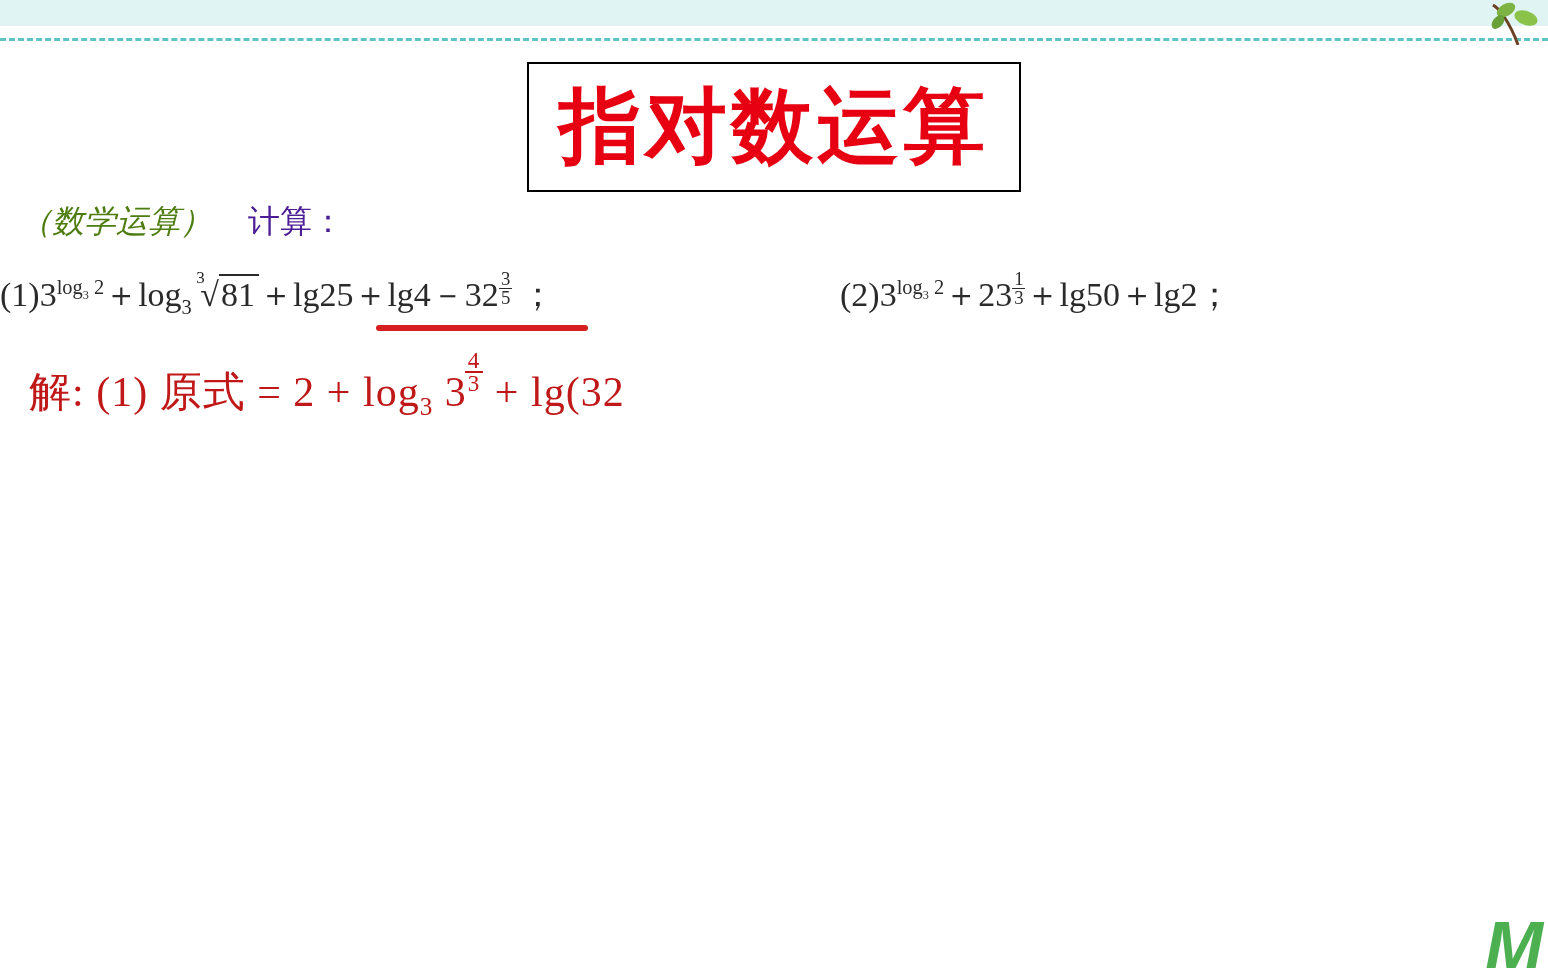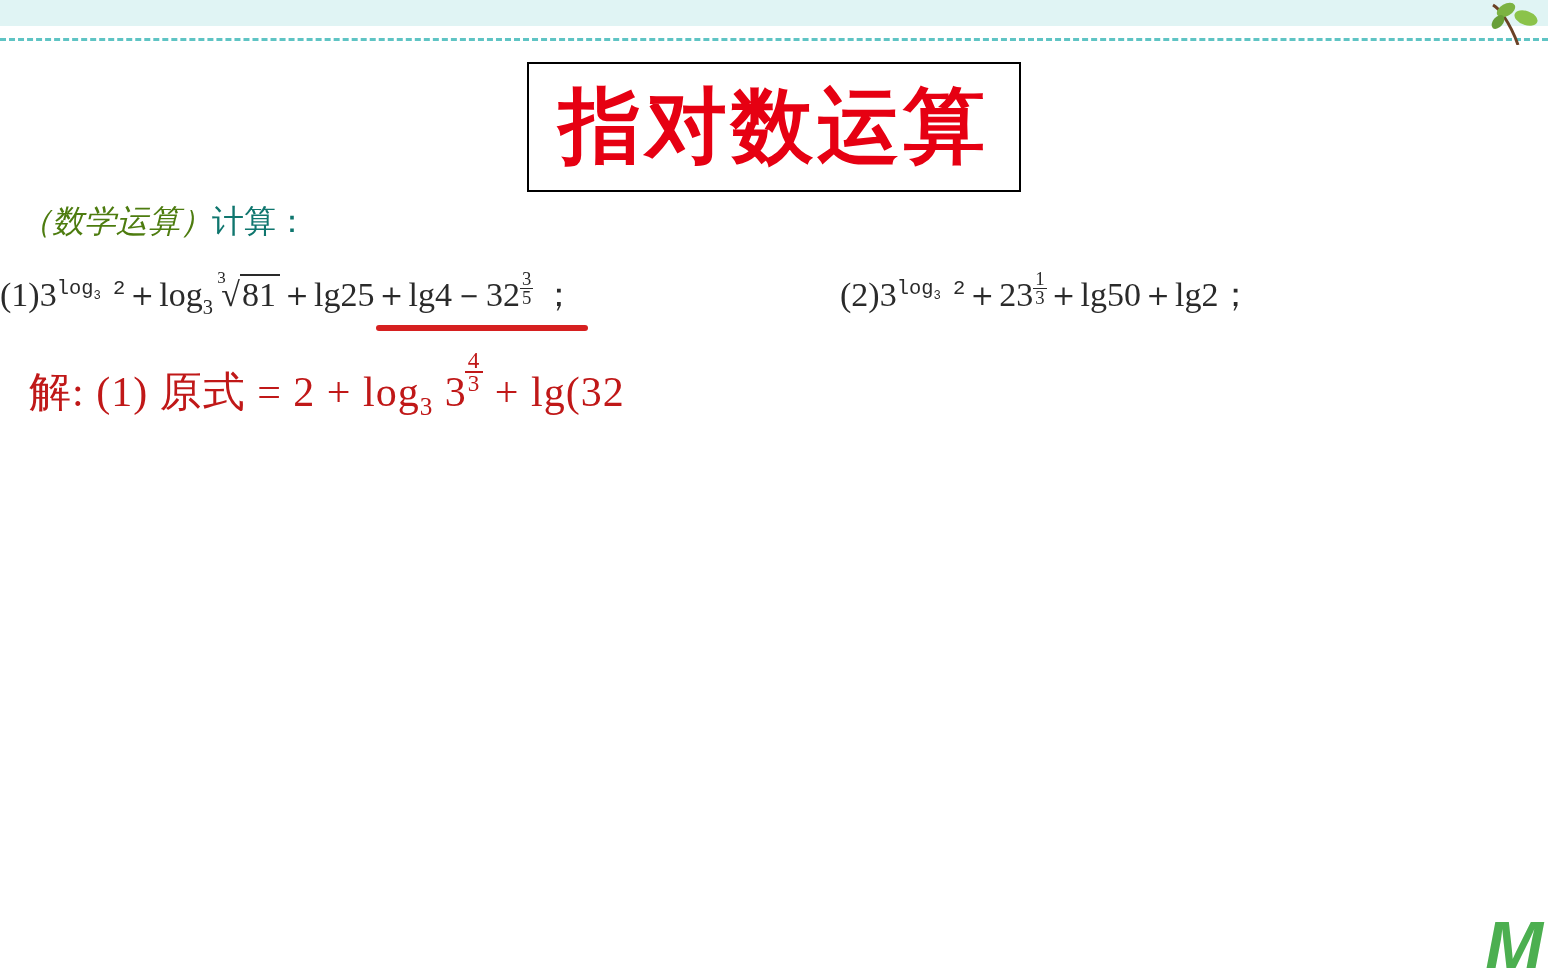--- a/index.html
+++ b/index.html
@@ -61,21 +61,22 @@
       left: 20px;
       font-size: 32px;
     }
     
     .subtitle-category {
       color: #4d7c0f;
       font-style: italic;
     }
     
     .subtitle-action {
-      color: #0f766e;
+      color: #4c1d95;
+      margin-left: 36px;
     }
     
     .problem-row {
       position: absolute;
       top: 272px;
       left: 0;
       width: 100%;
       font-size: 34px;
       color: #2a2a2a;
       font-family: "Times New Roman", serif;
@@ -89,21 +90,20 @@
     
     .problem-2 {
       position: absolute;
       left: 840px;
       white-space: nowrap;
     }
     
     .math-sup {
       font-size: 0.6em;
       vertical-align: super;
-      font-family: Liberation Mono, monospace;
     }
     
     .math-sub {
       font-size: 0.6em;
       vertical-align: sub;
     }
     
     .frac {
       display: inline-block;
       vertical-align: middle;

